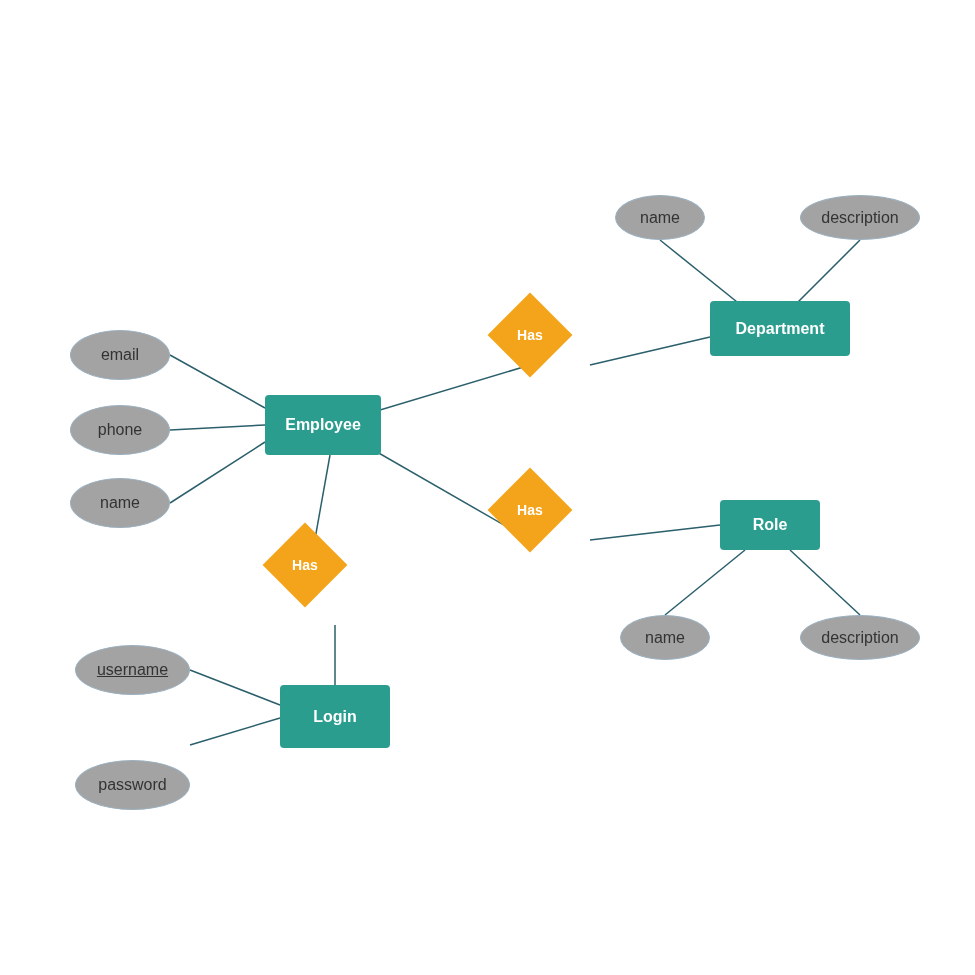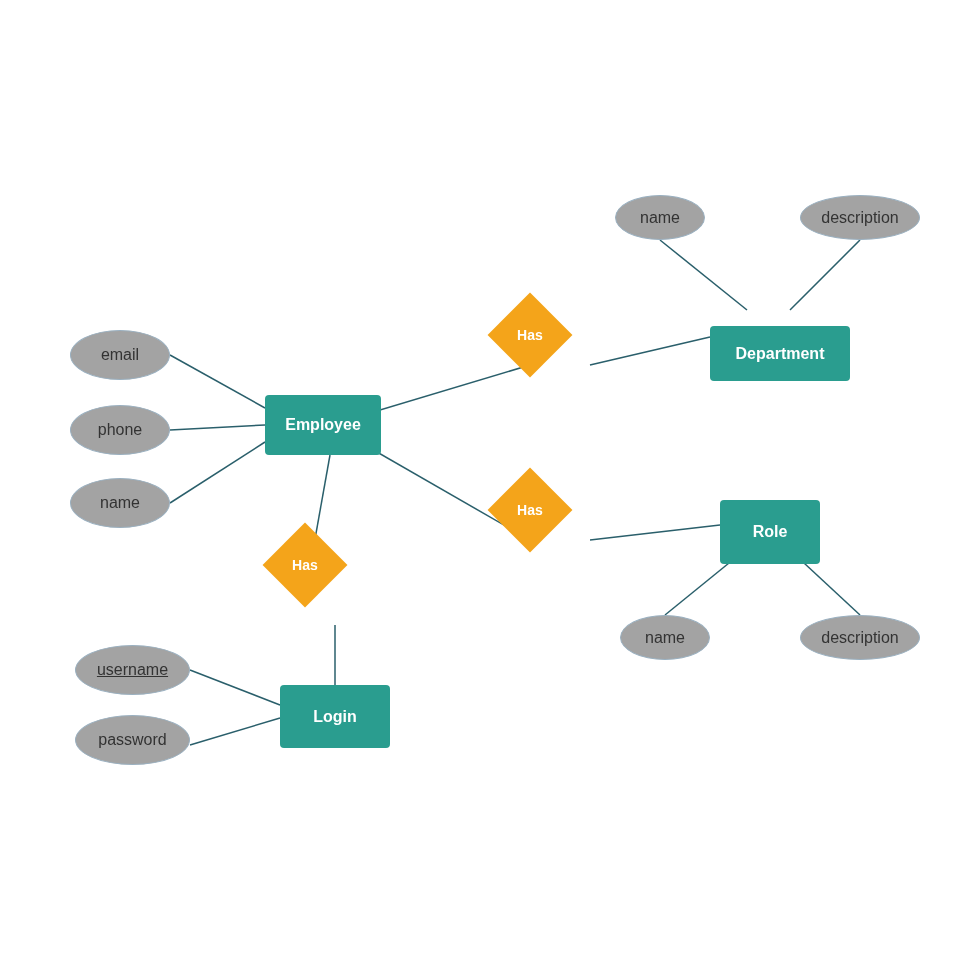--- a/index.html
+++ b/index.html
@@ -81,34 +81,34 @@
       <line x1="170" y1="430" x2="265" y2="425"></line>
       <line x1="170" y1="503" x2="265" y2="442"></line>
       <line x1="660" y1="240" x2="747" y2="310"></line>
       <line x1="860" y1="240" x2="790" y2="310"></line>
       <line x1="665" y1="615" x2="745" y2="550"></line>
       <line x1="860" y1="615" x2="790" y2="550"></line>
       <line x1="190" y1="670" x2="280" y2="705"></line>
       <line x1="190" y1="745" x2="280" y2="718"></line>
     </svg>
 <div class="entity-box" style="left: 265px; top: 395px; width: 116px; height: 60px;">Employee</div>
-    <div class="entity-box" style="left: 710px; top: 326px; width: 140px; height: 55px;">Department</div>
-    <div class="entity-box" style="left: 720px; top: 500px; width: 100px; height: 64px;">Role</div>
+    <div class="entity-box" style="left: 710px; top: 301px; width: 140px; height: 55px;">Department</div>
+    <div class="entity-box" style="left: 720px; top: 500px; width: 100px; height: 50px;">Role</div>
     <div class="entity-box" style="left: 280px; top: 685px; width: 110px; height: 63px;">Login</div>
     <div class="diamond" style="left: 500px; top: 305px; width: 60px; height: 60px;">
       <span>Has</span>
     </div>
     <div class="diamond" style="left: 500px; top: 480px; width: 60px; height: 60px;">
       <span>Has</span>
     </div>
     <div class="diamond" style="left: 275px; top: 535px; width: 60px; height: 60px;">
       <span>Has</span>
     </div>
     <div class="attribute-ellipse" style="left: 70px; top: 330px; width: 100px; height: 50px;">email</div>
     <div class="attribute-ellipse" style="left: 70px; top: 405px; width: 100px; height: 50px;">phone</div>
     <div class="attribute-ellipse" style="left: 70px; top: 478px; width: 100px; height: 50px;">name</div>
     <div class="attribute-ellipse" style="left: 615px; top: 195px; width: 90px; height: 45px;">name</div>
     <div class="attribute-ellipse" style="left: 800px; top: 195px; width: 120px; height: 45px;">description</div>
     <div class="attribute-ellipse" style="left: 620px; top: 615px; width: 90px; height: 45px;">name</div>
     <div class="attribute-ellipse" style="left: 800px; top: 615px; width: 120px; height: 45px;">description</div>
     <div class="attribute-ellipse" style="left: 75px; top: 645px; width: 115px; height: 50px; text-decoration: underline;">username</div>
-    <div class="attribute-ellipse" style="left: 75px; top: 715px; width: 115px; height: 50px;">password</div>
+    <div class="attribute-ellipse" style="left: 75px; top: 760px; width: 115px; height: 50px;">password</div>
   </div>
 
 </body></html>

